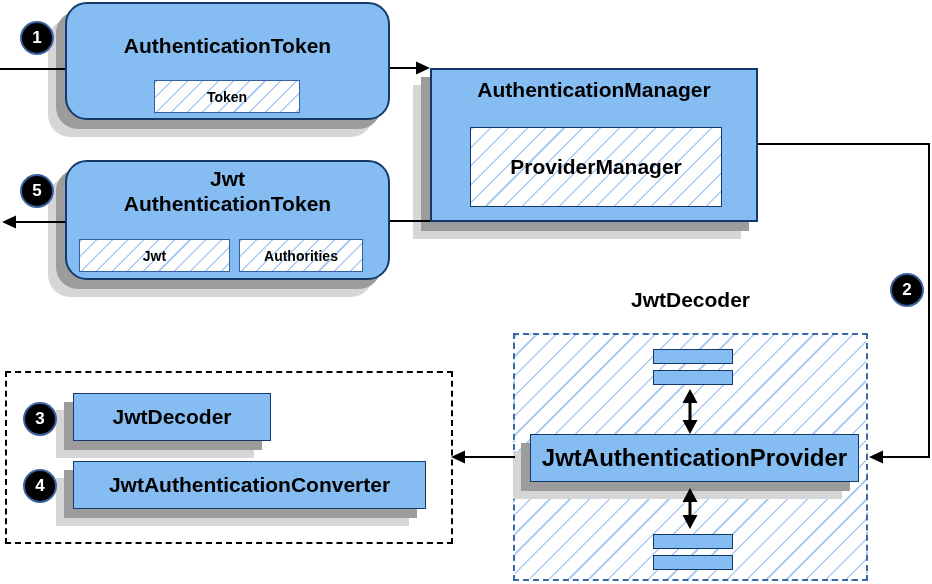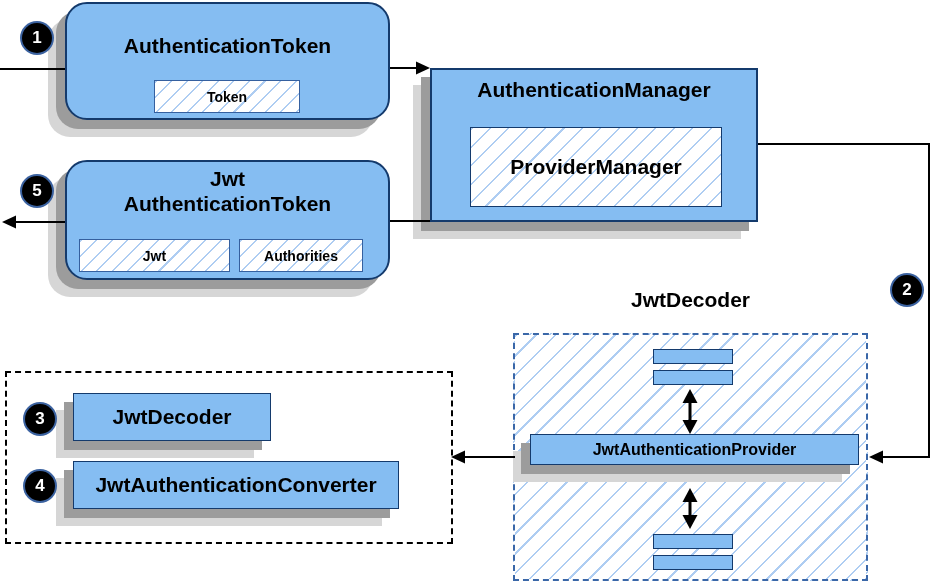--- a/index.html
+++ b/index.html
@@ -180,26 +180,26 @@
     <br>
     <span>JwtDecoder</span>
   </div>
   <div class="providers-hatch"></div>
 
   <div class="bar" style="top:349px"></div>
   <div class="bar" style="top:370px"></div>
   <div class="bar" style="top:534px"></div>
   <div class="bar" style="top:555px"></div>
 
-  <div class="flatbox" style="left:530px;top:434px;width:329px;height:31px;font-size:16px">
+  <div class="flatbox" style="left:530px;top:434px;width:329px;height:48px;font-size:24px">
     <span>JwtAuthenticationProvider</span>
   </div>
 
   <div class="blackdash"></div>
 
   <div class="flatbox" style="left:73px;top:393px;width:198px;height:48px">
     <span>JwtDecoder</span>
   </div>
-  <div class="flatbox" style="left:73px;top:461px;width:326px;height:48px">
+  <div class="flatbox" style="left:73px;top:461px;width:353px;height:48px">
     <span>JwtAuthenticationConverter</span>
   </div>
 
 </div>
 
 </body></html>

